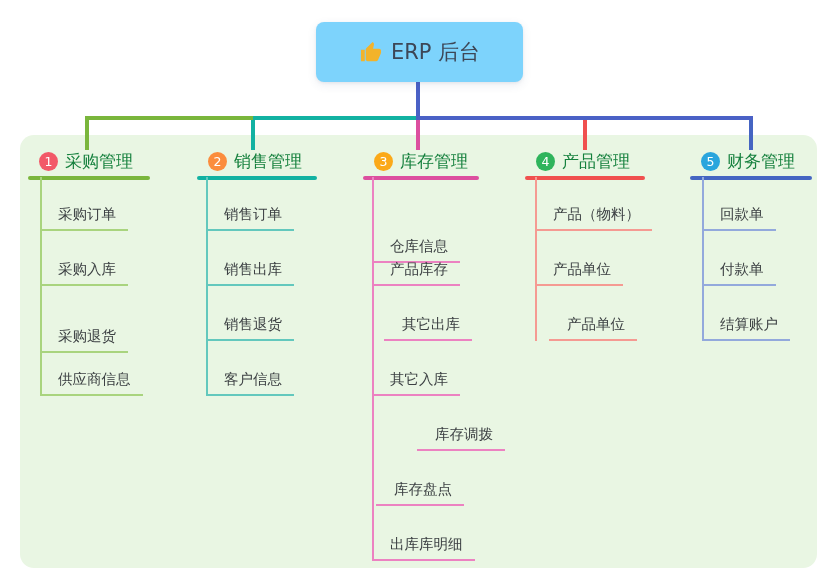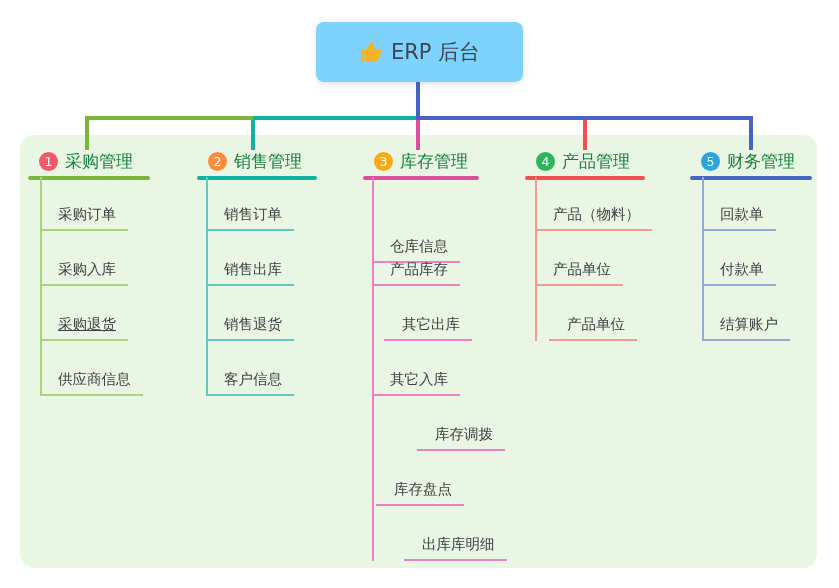--- a/index.html
+++ b/index.html
@@ -55,21 +55,21 @@
         </div>
         <div class="hline" style="background: rgb(122, 182, 60);"></div>
       </div>
       <div class="vline" style="left: 40px; top: 177px; height: 219px; background: rgb(169, 212, 126);"></div>
       <div class="child" style="left: 40px; top: 204px; border-bottom-color: rgb(169, 212, 126);">
         <span>采购订单</span>
       </div>
       <div class="child" style="left: 40px; top: 259px; border-bottom-color: rgb(169, 212, 126);">
         <span>采购入库</span>
       </div>
-      <div class="child" style="left: 40px; top: 314px; border-bottom-color: rgb(169, 212, 126); text-decoration: underline;">
+      <div class="child" style="left: 40px; top: 326px; border-bottom-color: rgb(169, 212, 126);">
         <span>采购退货</span>
       </div>
       <div class="child" style="left: 40px; top: 369px; border-bottom-color: rgb(169, 212, 126); font-family: Liberation Serif, serif;">
         <span>供应商信息</span>
       </div>
       <div class="branch-header" style="left: 197px; top: 148px; width: 120px;">
         <div class="row">
           <div class="badge" style="background: rgb(251, 141, 61);">2</div>
           <div class="blabel">销售管理</div>
         </div>
@@ -107,21 +107,21 @@
       </div>
       <div class="child" style="left: 372px; top: 369px; border-bottom-color: rgb(236, 130, 193);">
         <span>其它入库</span>
       </div>
       <div class="child" style="left: 372px; top: 424px; border-bottom-color: rgb(236, 130, 193); margin-left: 45px;">
         <span>库存调拨</span>
       </div>
       <div class="child" style="left: 376px; top: 479px; border-bottom-color: rgb(236, 130, 193);">
         <span>库存盘点</span>
       </div>
-      <div class="child" style="left: 372px; top: 534px; border-bottom-color: rgb(236, 130, 193); margin-left: 32px;">
+      <div class="child" style="left: 372px; top: 534px; border-bottom-color: rgb(236, 130, 193);">
         <span>出库库明细</span>
       </div>
       <div class="branch-header" style="left: 525px; top: 148px; width: 120px;">
         <div class="row">
           <div class="badge" style="background: rgb(47, 180, 92);">4</div>
           <div class="blabel">产品管理</div>
         </div>
         <div class="hline" style="background: rgb(240, 80, 79);"></div>
       </div>
       <div class="vline" style="left: 535px; top: 177px; height: 164px; background: rgb(245, 154, 146);"></div>

